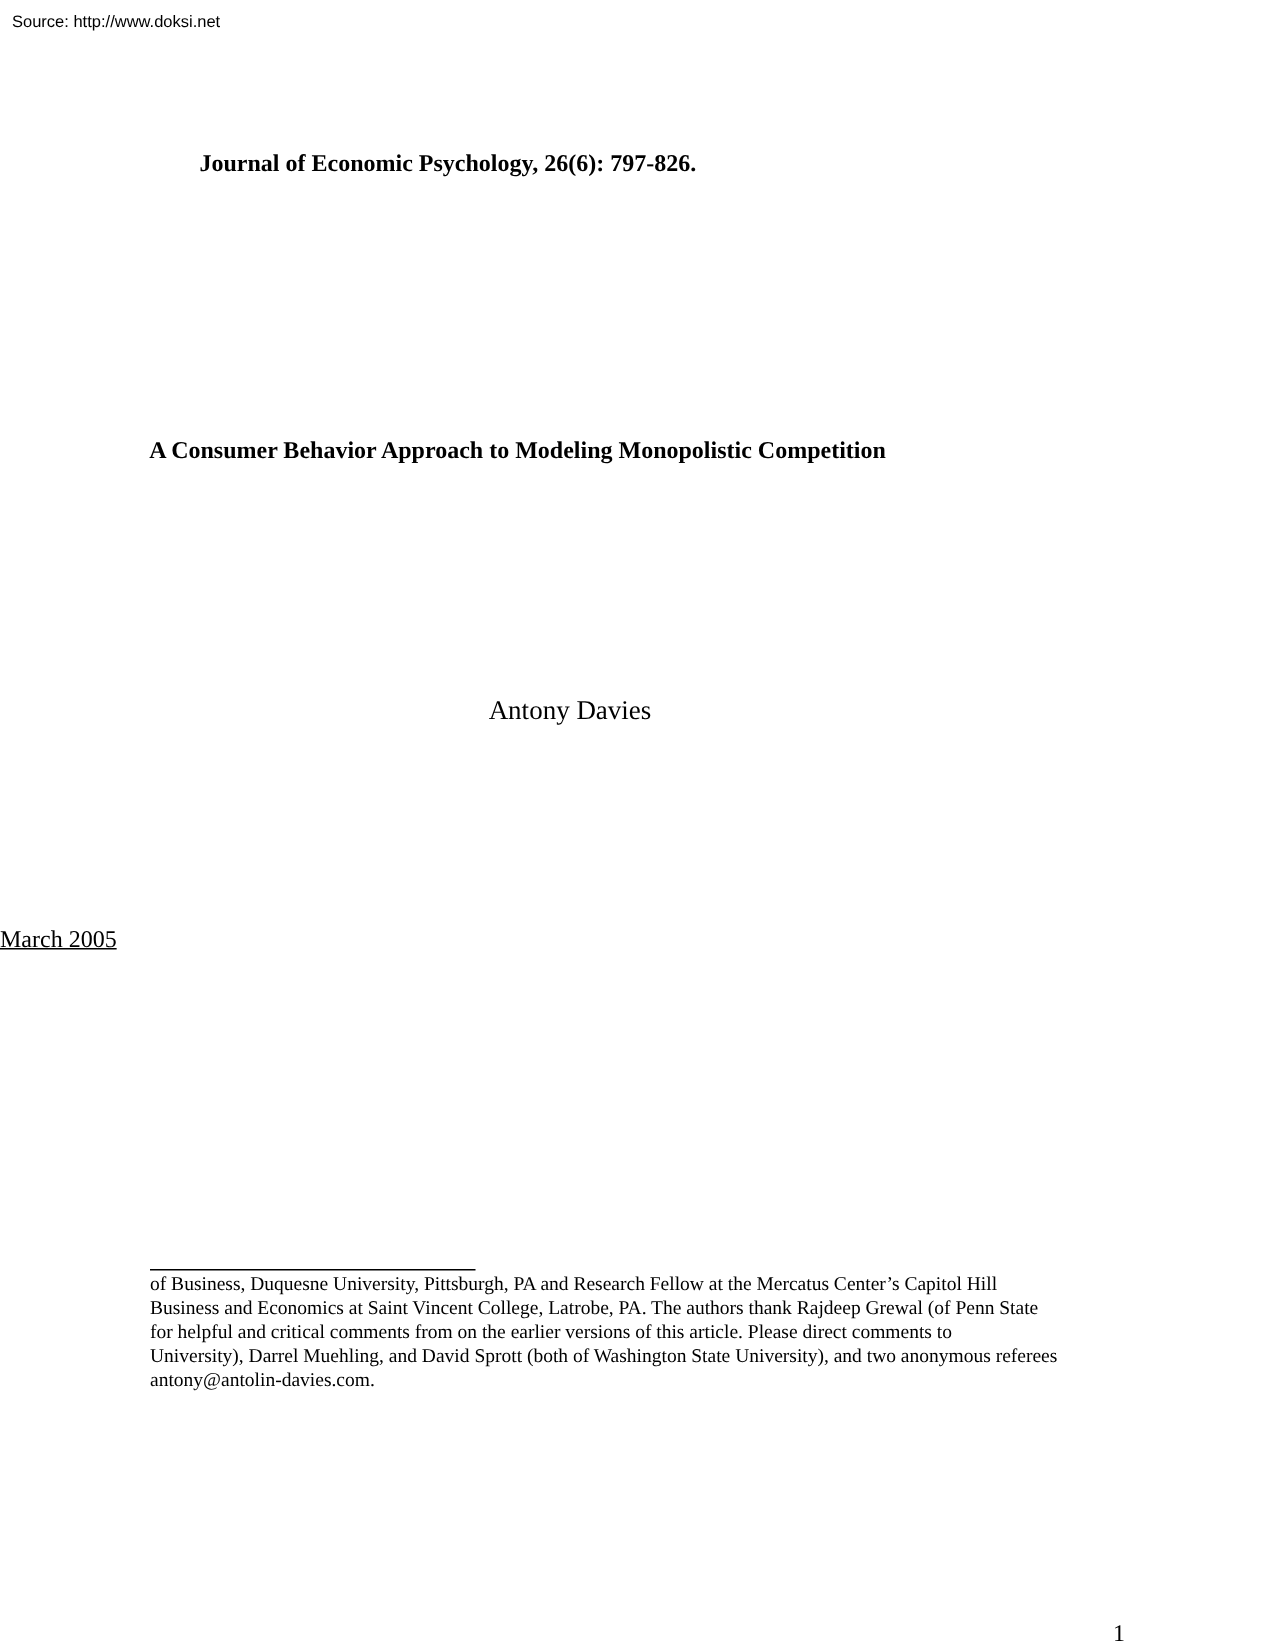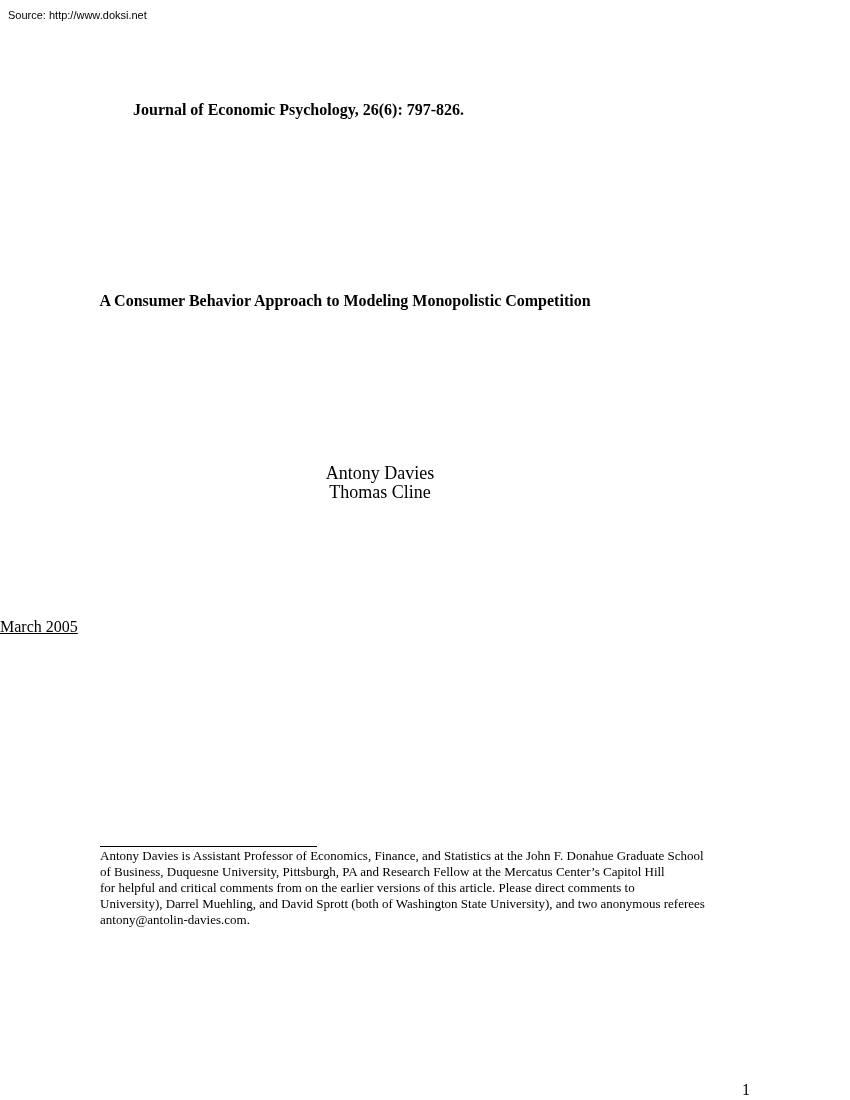--- a/index.html
+++ b/index.html
@@ -20,30 +20,29 @@
 <body>
 
 <div class="source">Source: http://www.doksi.net</div>
 
 <div class="journal">Journal of Economic Psychology, 26(6): 797-826.</div>
 
 <div class="title">A Consumer Behavior Approach to Modeling Monopolistic Competition</div>
 
 <div class="authors">
   <div>Antony Davies</div>
-  <div>Thomas Cline</div>
 </div>
 
 <div class="date">
   <span>March 2005</span>
 </div>
 
 <div class="fn-rule"></div>
 
 <div class="footnote">
-  <div>Antony Davies is Assistant Professor of Economics, Finance, and Statistics at the John F. Donahue Graduate School</div>
   <div>of Business, Duquesne University, Pittsburgh, PA and Research Fellow at the Mercatus Center’s Capitol Hill</div>
+  <div>Business and Economics at Saint Vincent College, Latrobe, PA. The authors thank Rajdeep Grewal (of Penn State</div>
   <div>for helpful and critical comments from on the earlier versions of this article. Please direct comments to</div>
   <div>University), Darrel Muehling, and David Sprott (both of Washington State University), and two anonymous referees</div>
   <div>antony@antolin-davies.com.</div>
 </div>
 
 <div class="page-number">1</div>
 
 </body></html>

